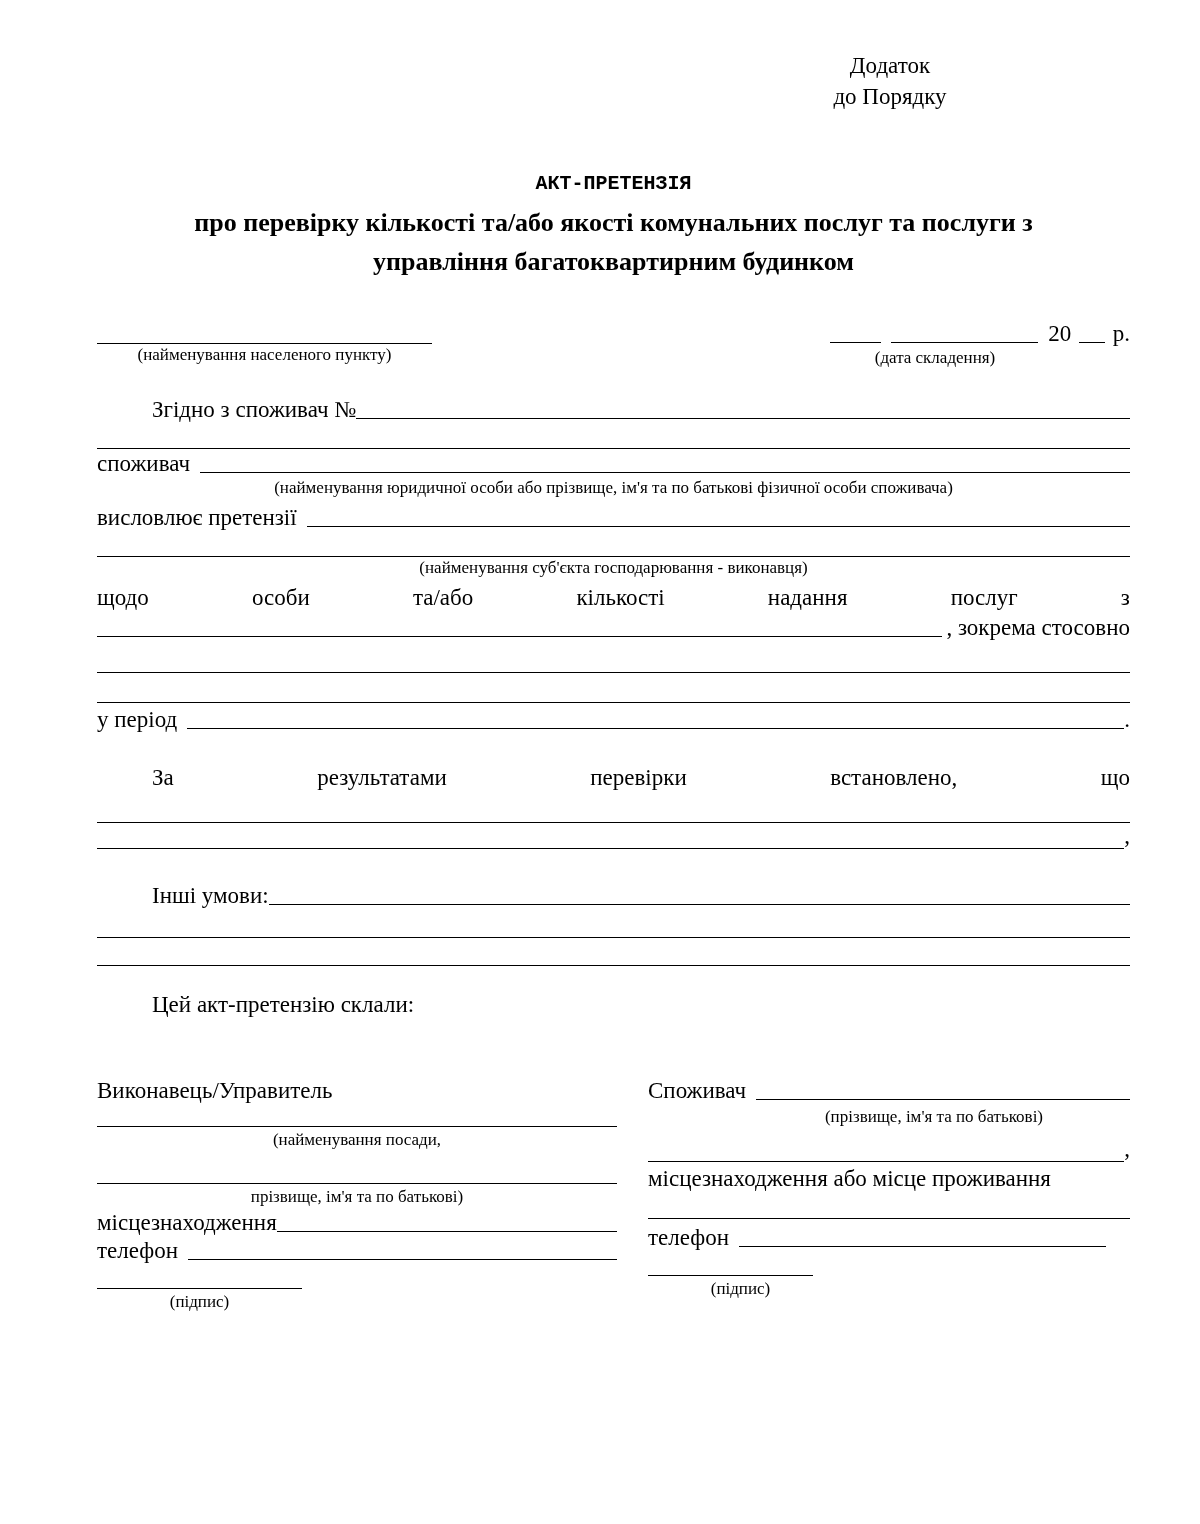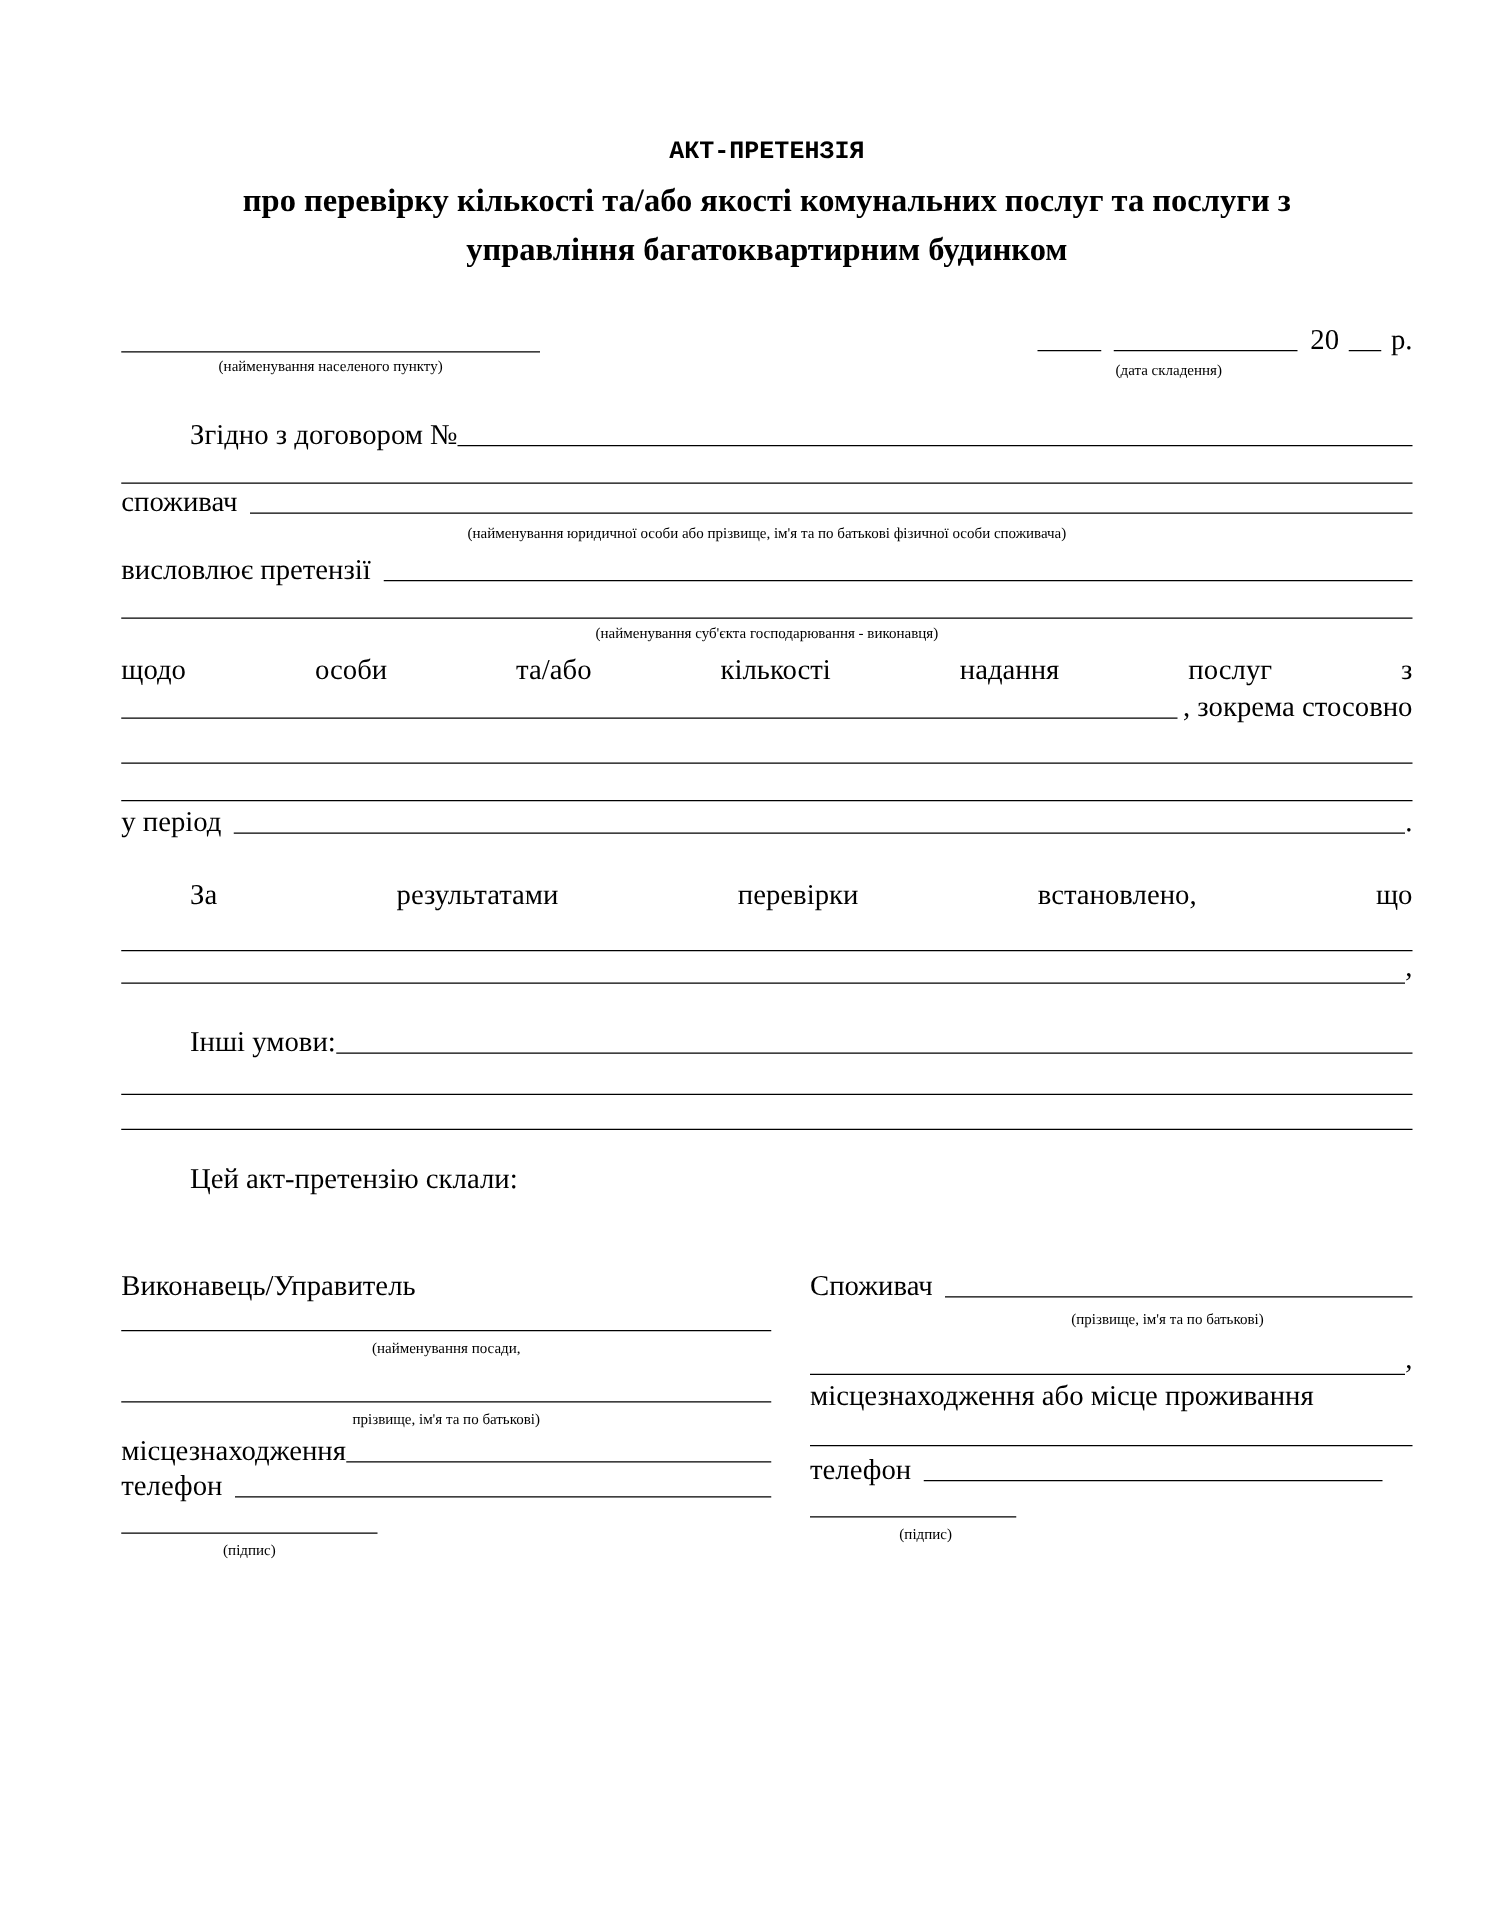--- a/index.html
+++ b/index.html
@@ -29,21 +29,21 @@
     line-height: 39px;
   }
   .title-main { font-size: 20px; font-family: Liberation Mono, monospace; }
   .title-sub { font-size: 26px; }
 
   .row { display: flex; align-items: flex-end; }
   .blank { border-bottom: 1.6px solid #000; }
   .fill { flex: 1 1 auto; }
   .row .blank { margin-bottom: 4px; }
   .fullline { border-bottom: 1.6px solid #000; height: 25px; }
-  .caption { font-size: 12px; line-height: 22px; }
+  .caption { font-size: 17px; line-height: 22px; }
   .center { text-align: center; }
   .indent { padding-left: 55px; }
 
   .date-row { margin-top: 40px; display: flex; justify-content: space-between; }
   .date-left { width: 335px; }
   .date-left .blank { height: 22px; }
   .date-right { width: 300px; }
   .date-right-line { display: flex; align-items: flex-end; }
   .date-right-line .blank { margin-bottom: 4px; }
   .date-caption { position: relative; left: -45px; }
@@ -60,20 +60,24 @@
   .sig-left { width: 520px; }
   .sig-right { width: 482px; }
   .shortblank { border-bottom: 1.6px solid #000; }
   .consumer-caption { position: relative; left: 45px; }
 </style>
 </head>
 <body>
 
 <div class="page">
 
+  <div class="appendix">
+    <div>Додаток</div>
+    <div>до Порядку</div>
+  </div>
 
   <div class="title-block">
     <div class="title-main">АКТ-ПРЕТЕНЗІЯ</div>
     <div class="title-sub">про перевірку кількості та/або якості комунальних послуг та послуги з</div>
     <div class="title-sub">управління багатоквартирним будинком</div>
   </div>
 
   <div class="date-row">
     <div class="date-left">
       <div class="blank"></div>
@@ -86,21 +90,21 @@
         <span class="blank" style="width:150px"></span>
         <span style="margin-left:10px">20</span>
         <span class="blank" style="width:26px; margin-left:8px"></span>
         <span style="margin-left:8px">р.</span>
       </div>
       <div class="caption center date-caption">(дата складення)</div>
     </div>
   </div>
 
   <div class="row" style="margin-top:28px">
-    <span class="indent">Згідно з договором №</span>
+    <span class="indent">Згідно з споживач №</span>
     <span class="blank fill"></span>
   </div>
   <div class="fullline"></div>
 
   <div class="row" style="margin-top:2px">
     <span>споживач</span>
     <span class="blank fill" style="margin-left:10px"></span>
   </div>
   <div class="caption center">(найменування юридичної особи або прізвище, ім'я та по батькові фізичної особи споживача)</div>
 

